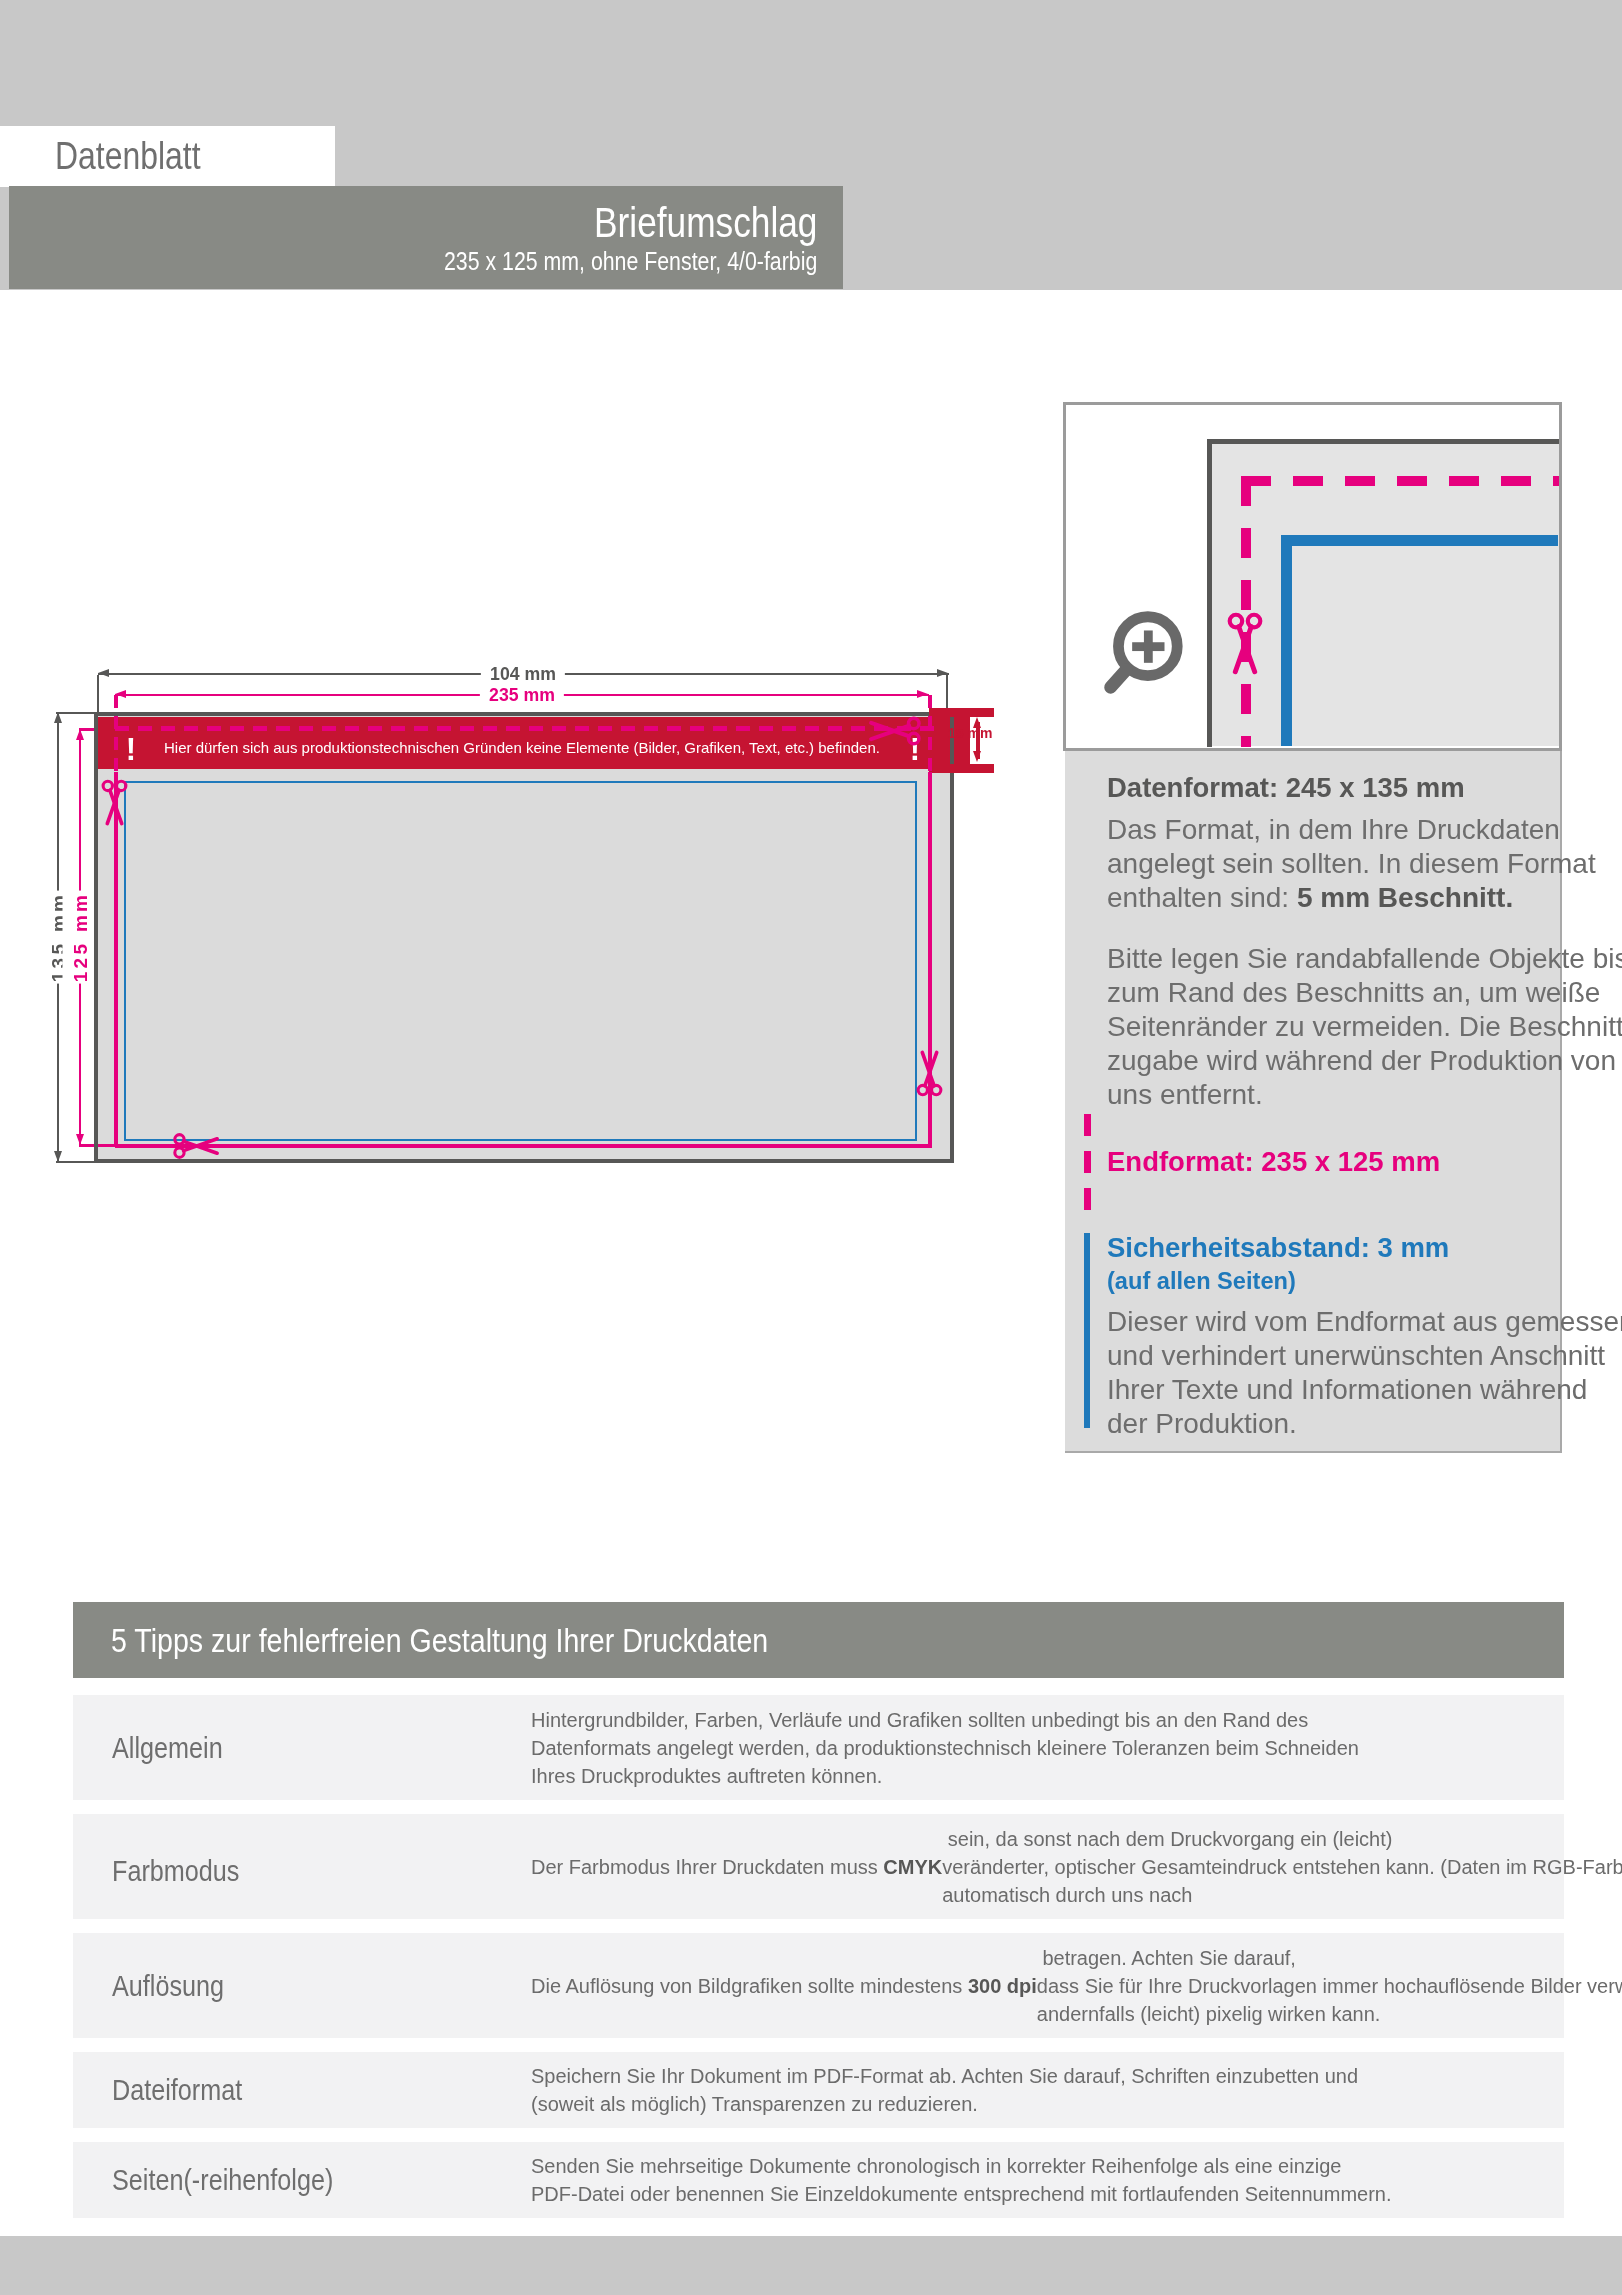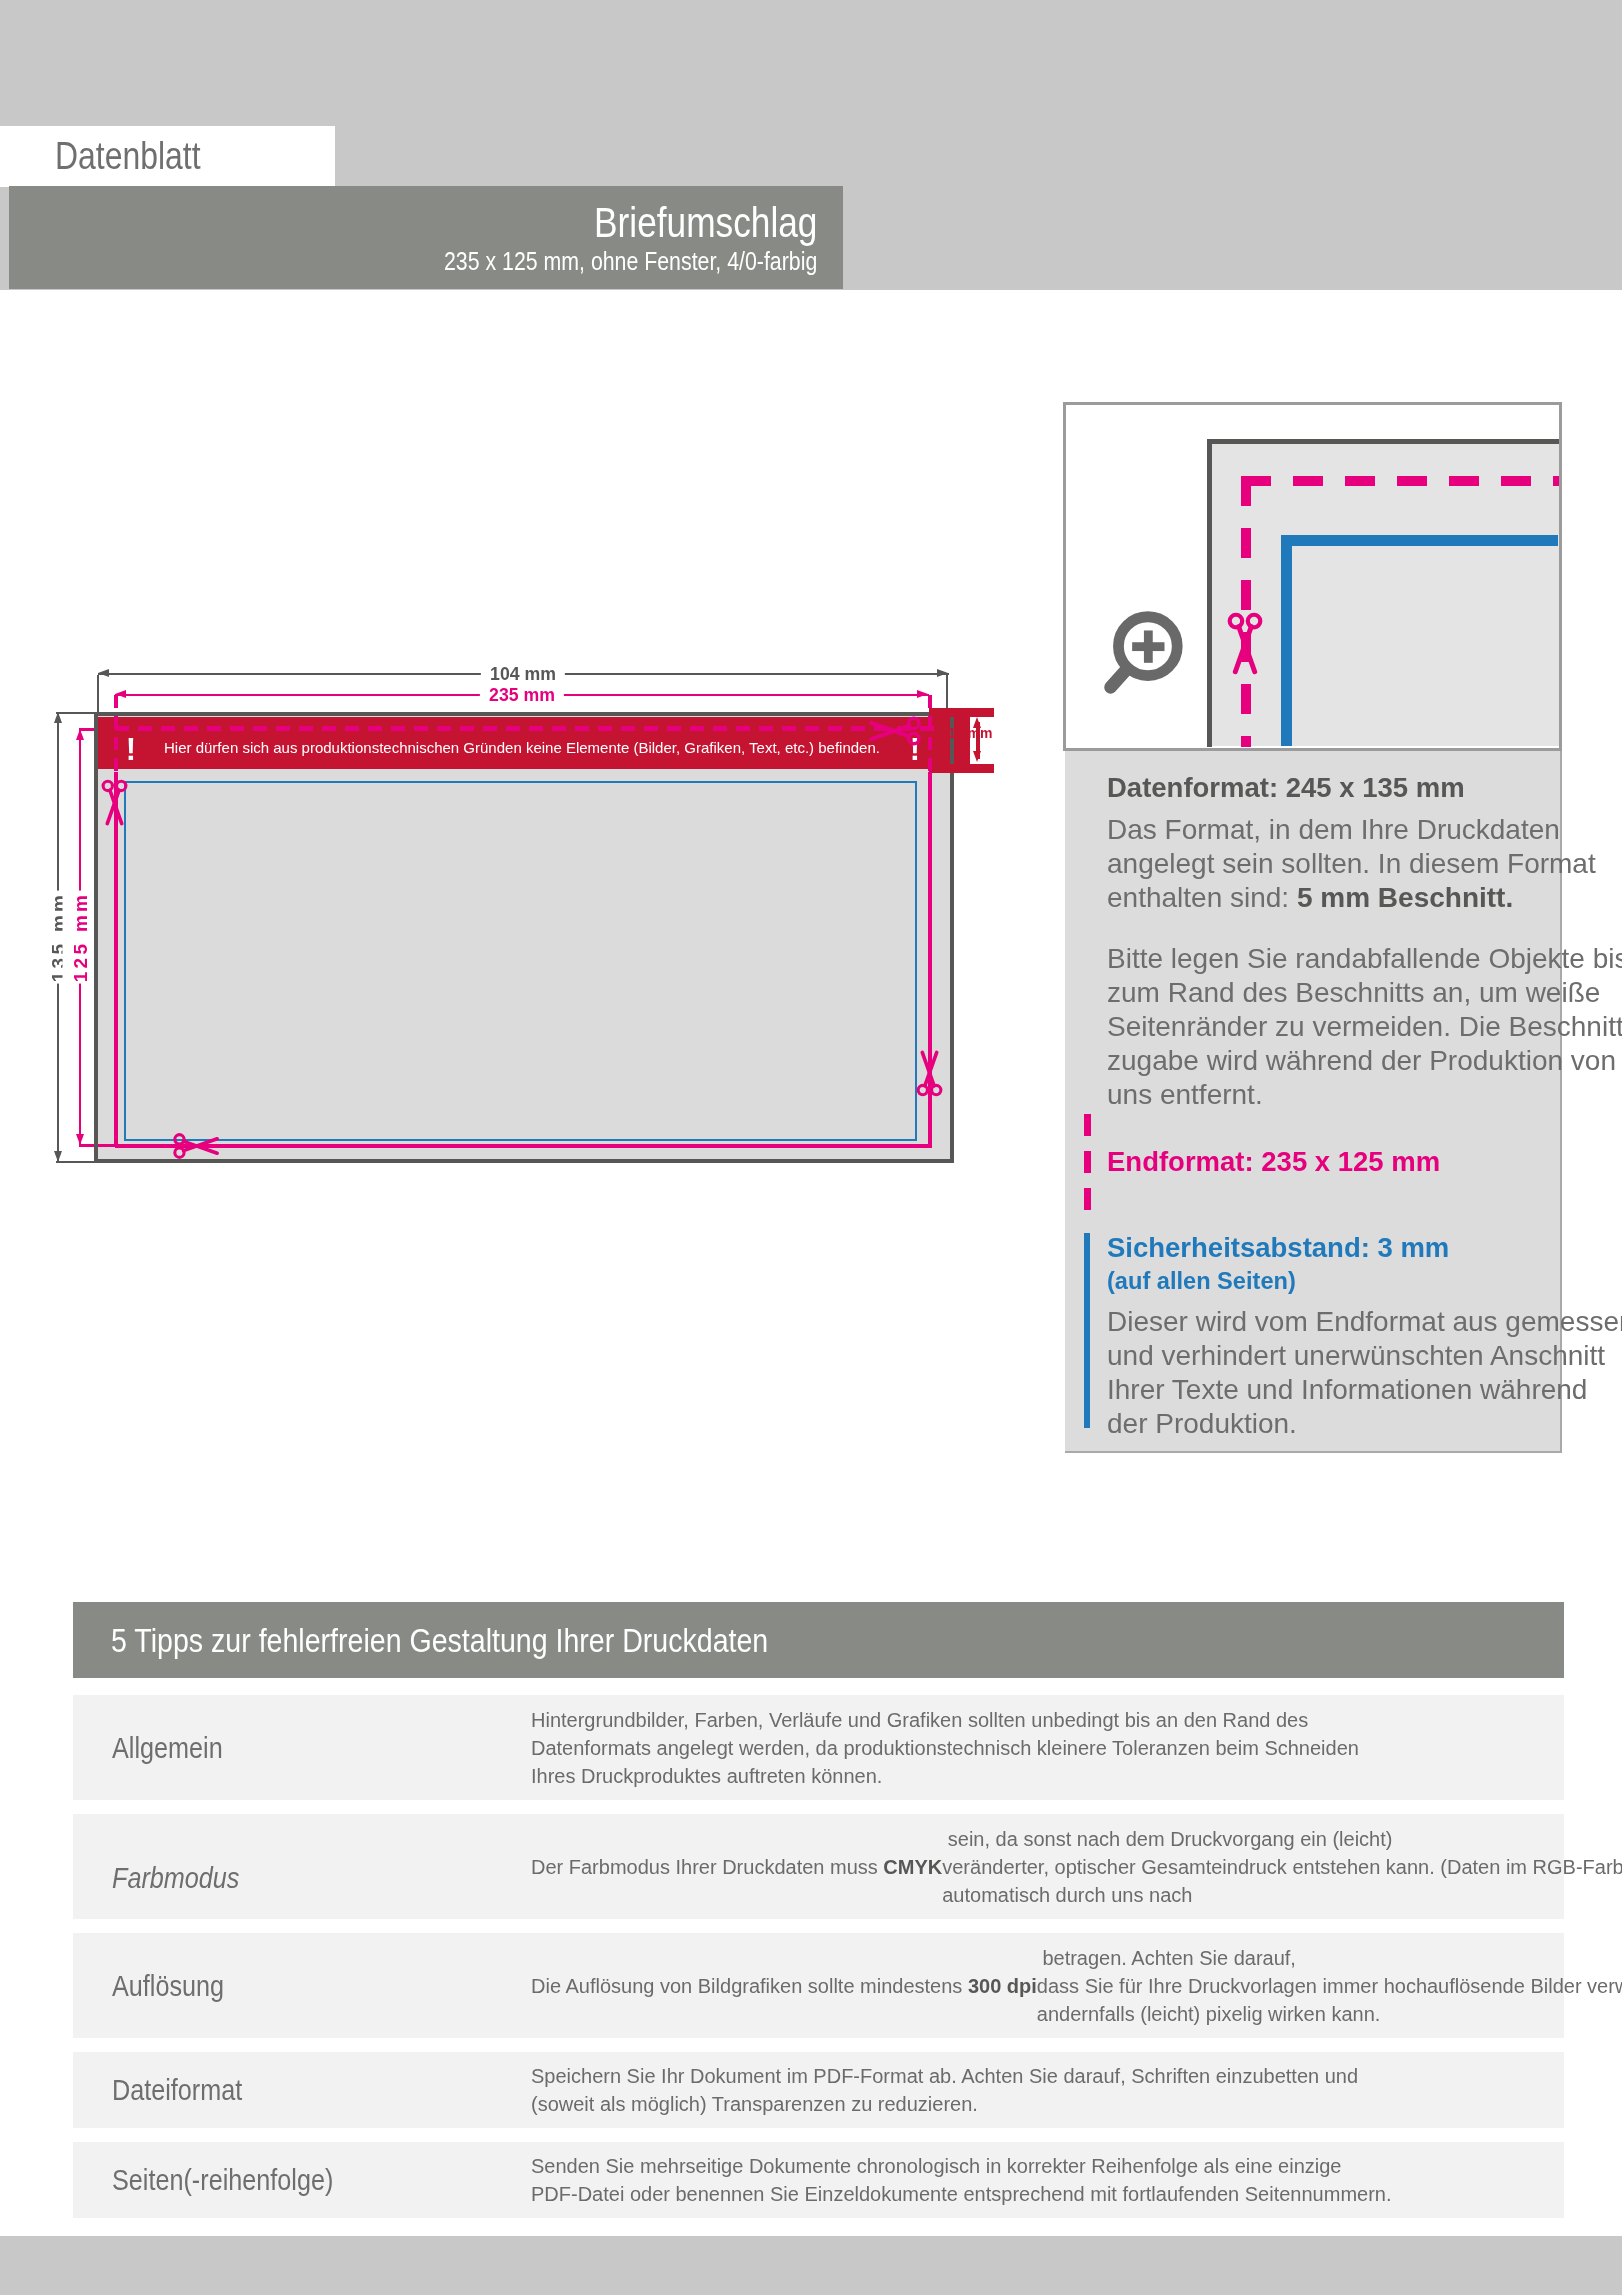--- a/index.html
+++ b/index.html
@@ -190,21 +190,21 @@
   <div class="abs tip-row" style="left:73px;top:1695px;width:1491px;height:105px;">
     <div class="abs tip-title" style="left:39px;top:0;height:105px;">
       <span class="condL">Allgemein</span>
     </div>
     <div class="abs tip-desc pre" style="left:458px;top:0;height:105px;"><span>Hintergrundbilder, Farben, Verläufe und Grafiken sollten unbedingt bis an den Rand des
 Datenformats angelegt werden, da produktionstechnisch kleinere Toleranzen beim Schneiden
 Ihres Druckproduktes auftreten können.</span></div>
   </div>
 
   <div class="abs tip-row" style="left:73px;top:1814px;width:1491px;height:105px;">
-    <div class="abs tip-title" style="left:39px;top:11px;height:105px;font-style:italic;">
+    <div class="abs tip-title" style="left:39px;top:4px;height:105px;">
       <span class="condL">Farbmodus</span>
     </div>
     <div class="abs tip-desc pre" style="left:458px;top:0;height:105px;"><span>Der Farbmodus Ihrer Druckdaten muss </span><span class="b">CMYK</span><span> sein, da sonst nach dem Druckvorgang ein (leicht)
 veränderter, optischer Gesamteindruck entstehen kann. (Daten im RGB-Farbmodus werden
 automatisch durch uns nach </span></div>
   </div>
 
   <div class="abs tip-row" style="left:73px;top:1933px;width:1491px;height:105px;">
     <div class="abs tip-title" style="left:39px;top:0;height:105px;">
       <span class="condL">Auflösung</span>

